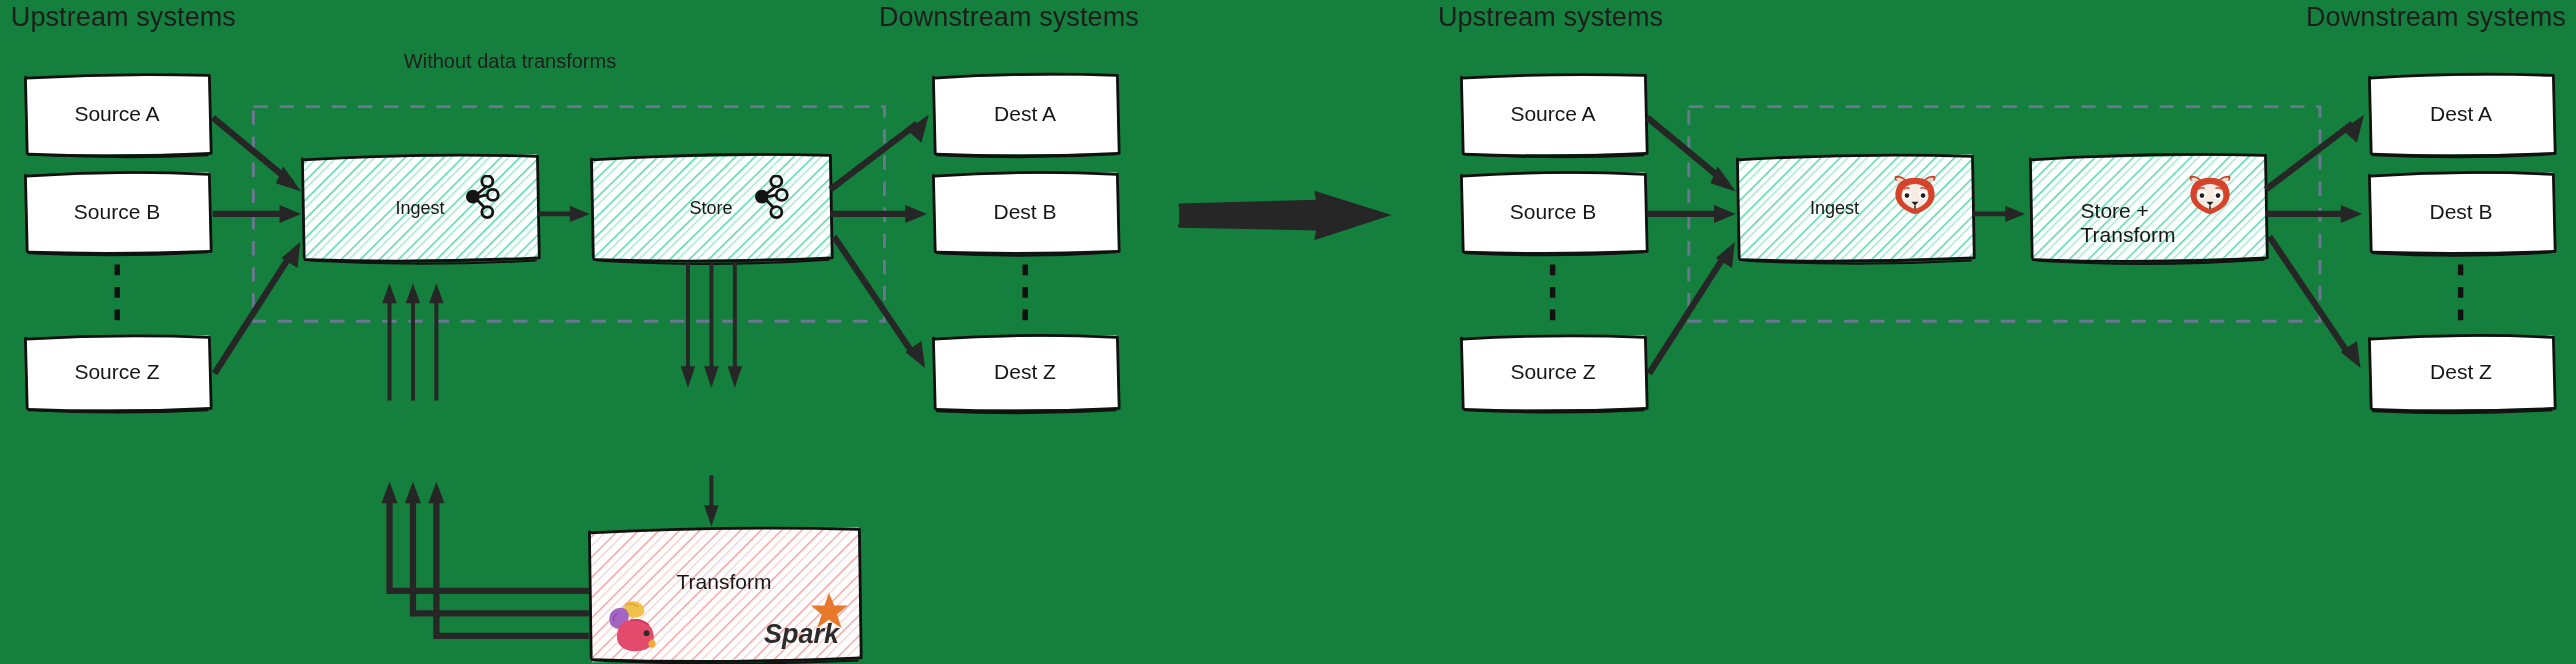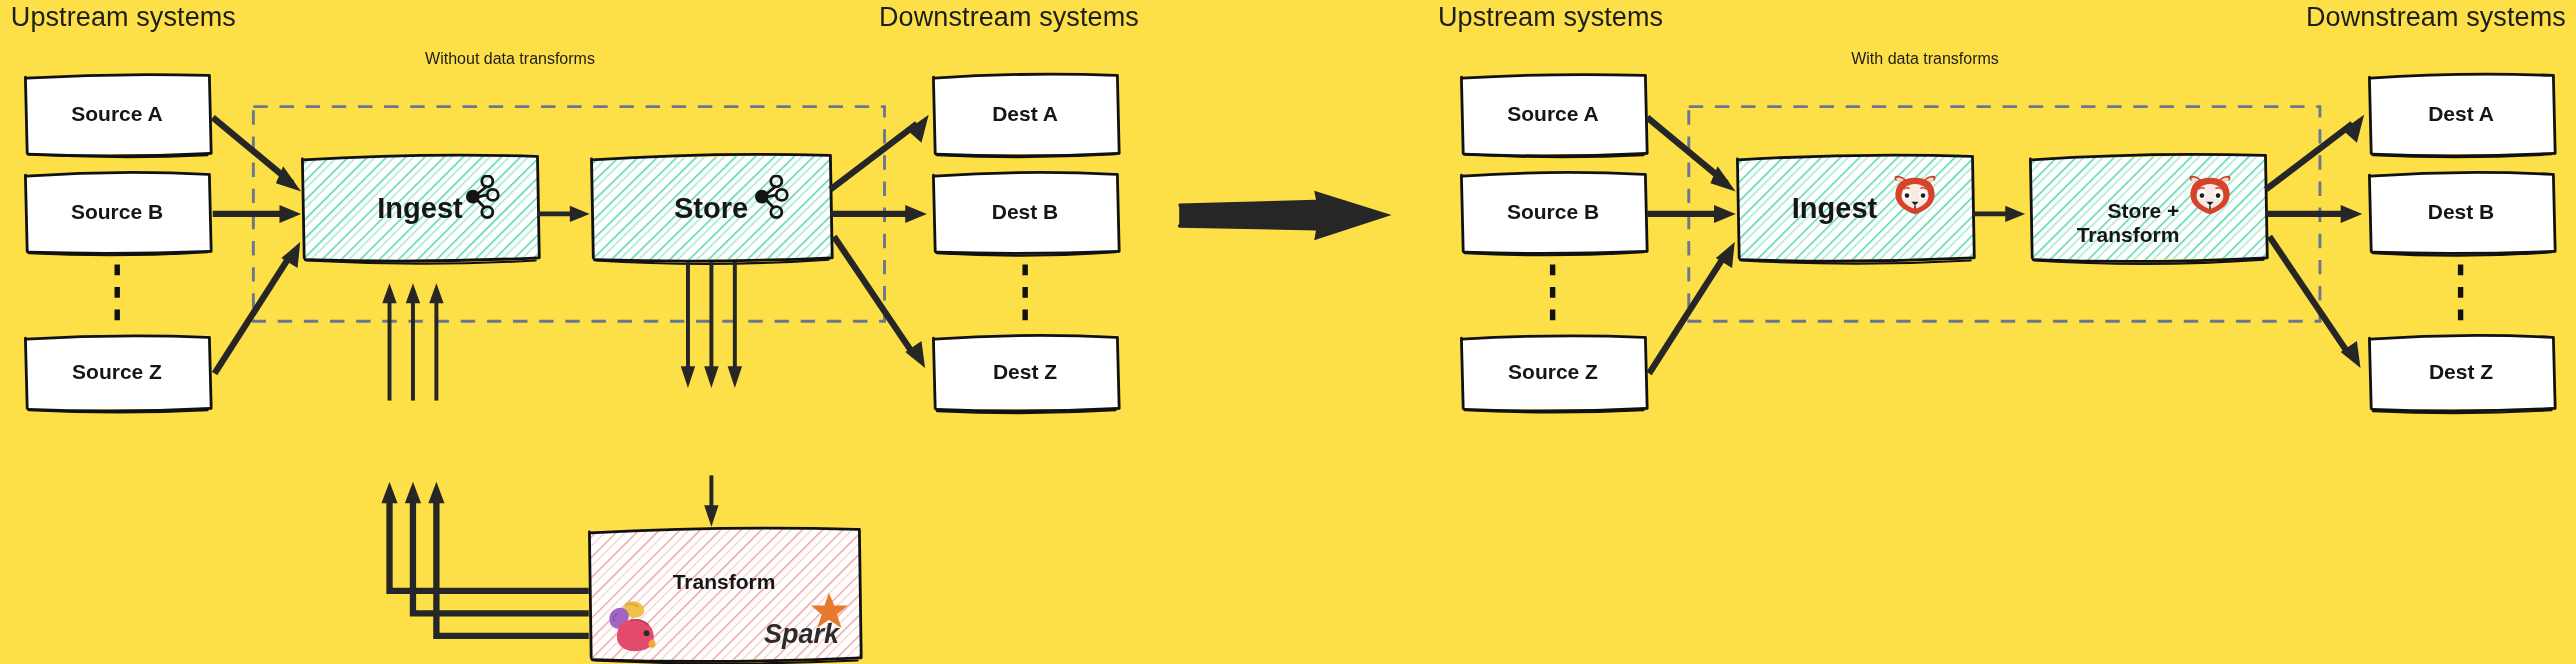--- a/index.html
+++ b/index.html
@@ -8,36 +8,36 @@
     background: #ffffff;
   }
   body {
     font-family: "Liberation Sans", sans-serif;
     color: #1a1a1a;
   }
   #canvas {
     position: relative;
     width: 2576px;
     height: 665px;
-    background: #fde047;
+    background: #15803d;
     overflow: hidden;
   }
 
   
   .section-label {
     position: absolute;
     font-size: 27px;
     font-weight: 400;
     color: #1d1d1d;
     white-space: nowrap;
     letter-spacing: 0.1px;
   }
   .panel-title {
     position: absolute;
-    font-size: 16px;
+    font-size: 20px;
     font-weight: 400;
     color: #1d1d1d;
     white-space: nowrap;
     text-align: center;
   }
 
   
   .node {
     position: absolute;
     box-sizing: border-box;
@@ -50,27 +50,26 @@
     inset: -5.4px;
     width: calc(100% + 10.8px);
     height: calc(100% + 10.8px);
     overflow: visible;
   }
   .node-label {
     position: relative;
     z-index: 4;
     font-size: 21px;
     color: #161616;
-    text-align: right;
+    text-align: left;
     line-height: 1.12;
     pointer-events: none;
-    font-weight: bold;
   }
   .node-label.big {
-    font-size: 29px;
+    font-size: 18px;
   }
 
   
   .hatch-green { fill: url(#hatchGreen); }
   .hatch-red { fill: url(#hatchRed); }
   .fill-white { fill: #ffffff; }
 
   .sketch-stroke {
     fill: none;
     stroke: #111111;
@@ -148,21 +147,20 @@
       </pattern>
     </defs>
   </svg>
 
   <div class="section-label" style="left:10.8px; top:1.8px;">Upstream systems</div>
   <div class="section-label" style="left:879px; top:1.8px;">Downstream systems</div>
   <div class="panel-title" style="left:298px; top:50px; width:424px;">Without data transforms</div>
 
   <div class="section-label" style="left:1438px; top:1.8px;">Upstream systems</div>
   <div class="section-label" style="left:2306px; top:1.8px;">Downstream systems</div>
-  <div class="panel-title" style="left:1713px; top:50px; width:424px;">With data transforms</div>
 
   <svg id="wires" viewBox="0 0 2857 737">
 
     <rect class="boundary" x="281" y="118" width="700" height="238"></rect>
 
     <g>
       <line class="arrow-line" x1="236" y1="130" x2="324" y2="203"></line>
       <polygon points="334,212 306,203 314,184" fill="#262626"></polygon>
     </g>
 

